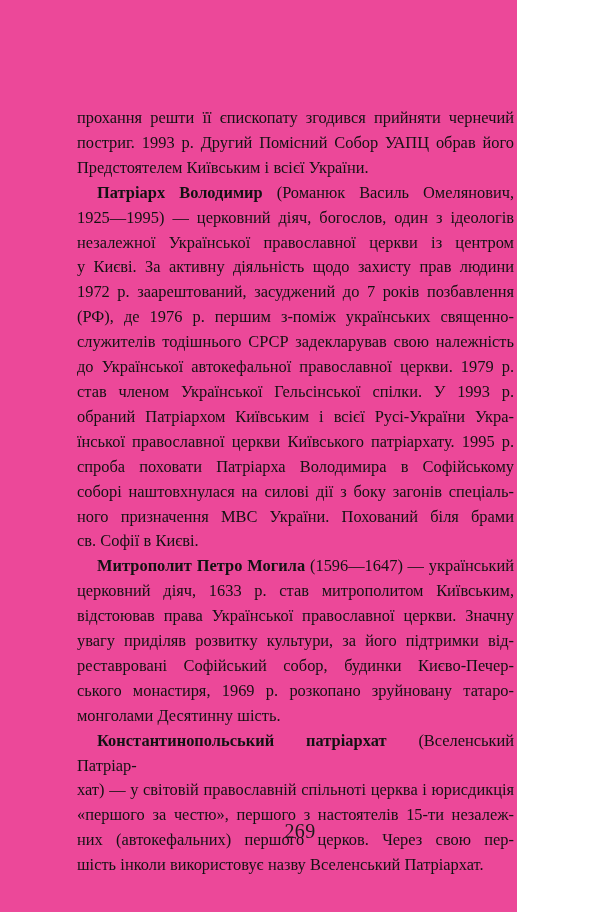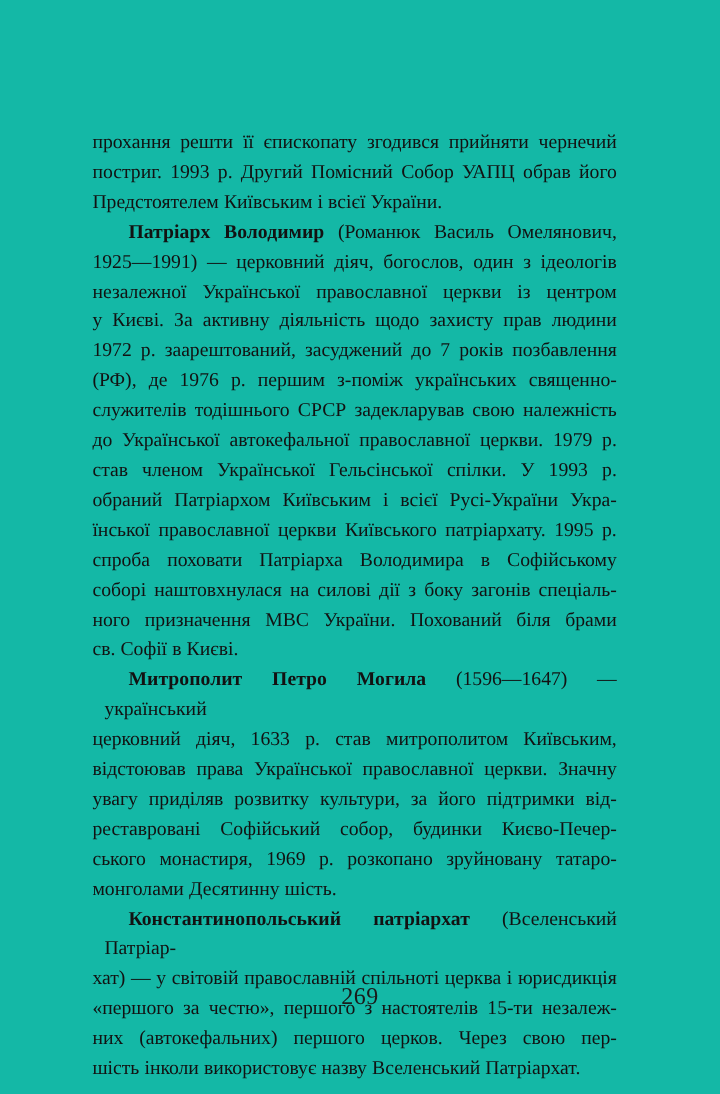--- a/index.html
+++ b/index.html
@@ -15,23 +15,23 @@
     overflow: hidden;
     font-family: "Liberation Serif", "DejaVu Serif", serif;
     color: #121212;
     -webkit-font-smoothing: antialiased;
   }
 
   #page {
     position: absolute;
     left: 0;
     top: 0;
-    width: 600px;
+    width: 517px;
     height: 912px;
-    background: #14b8a6;
+    background: #ec4899;
     text-decoration: underline;
   }
 
   
   #text-column {
     position: absolute;
     left: 77px;
     top: 106px;
     width: 437px;
   }
@@ -59,21 +59,20 @@
     text-align: justify;
     text-align-last: justify;
   }
   .line.last {
     white-space: normal;
     text-align: right;
     text-align-last: left;
   }
   .line.indent {
     text-indent: 20px;
-    margin-left: 10px;
   }
 
   .term {
     font-weight: bold;
     letter-spacing: 0.002em;
   }
 
   .folio {
     position: absolute;
     left: 0;
@@ -92,21 +91,21 @@
 <div id="page">
 
   <div id="text-column">
       <p class="para">
         <span class="line just">прохання решти її єпископату згодився прийняти чернечий</span>
         <span class="line just">постриг. 1993 р. Другий Помісний Собор УАПЦ обрав його</span>
         <span class="line last">Предстоятелем Київським і всієї України.</span>
       </p>
       <p class="para">
         <span class="line just indent"><span class="term">Патріарх Володимир</span> (Романюк Василь Омелянович,</span>
-        <span class="line just">1925—1991) — церковний діяч, богослов, один з ідеологів</span>
+        <span class="line just">1925—1995) — церковний діяч, богослов, один з ідеологів</span>
         <span class="line just">незалежної Української православної церкви із центром</span>
         <span class="line just">у Києві. За активну діяльність щодо захисту прав людини</span>
         <span class="line just">1972 р. заарештований, засуджений до 7 років позбавлення</span>
         <span class="line just">(РФ), де 1976 р. першим з-поміж українських священно-</span>
         <span class="line just">служителів тодішнього СРСР задекларував свою належність</span>
         <span class="line just">до Української автокефальної православної церкви. 1979 р.</span>
         <span class="line just">став членом Української Гельсінської спілки. У 1993 р.</span>
         <span class="line just">обраний Патріархом Київським і всієї Русі-України Укра-</span>
         <span class="line just">їнської православної церкви Київського патріархату. 1995 р.</span>
         <span class="line just">спроба поховати Патріарха Володимира в Софійському</span>

